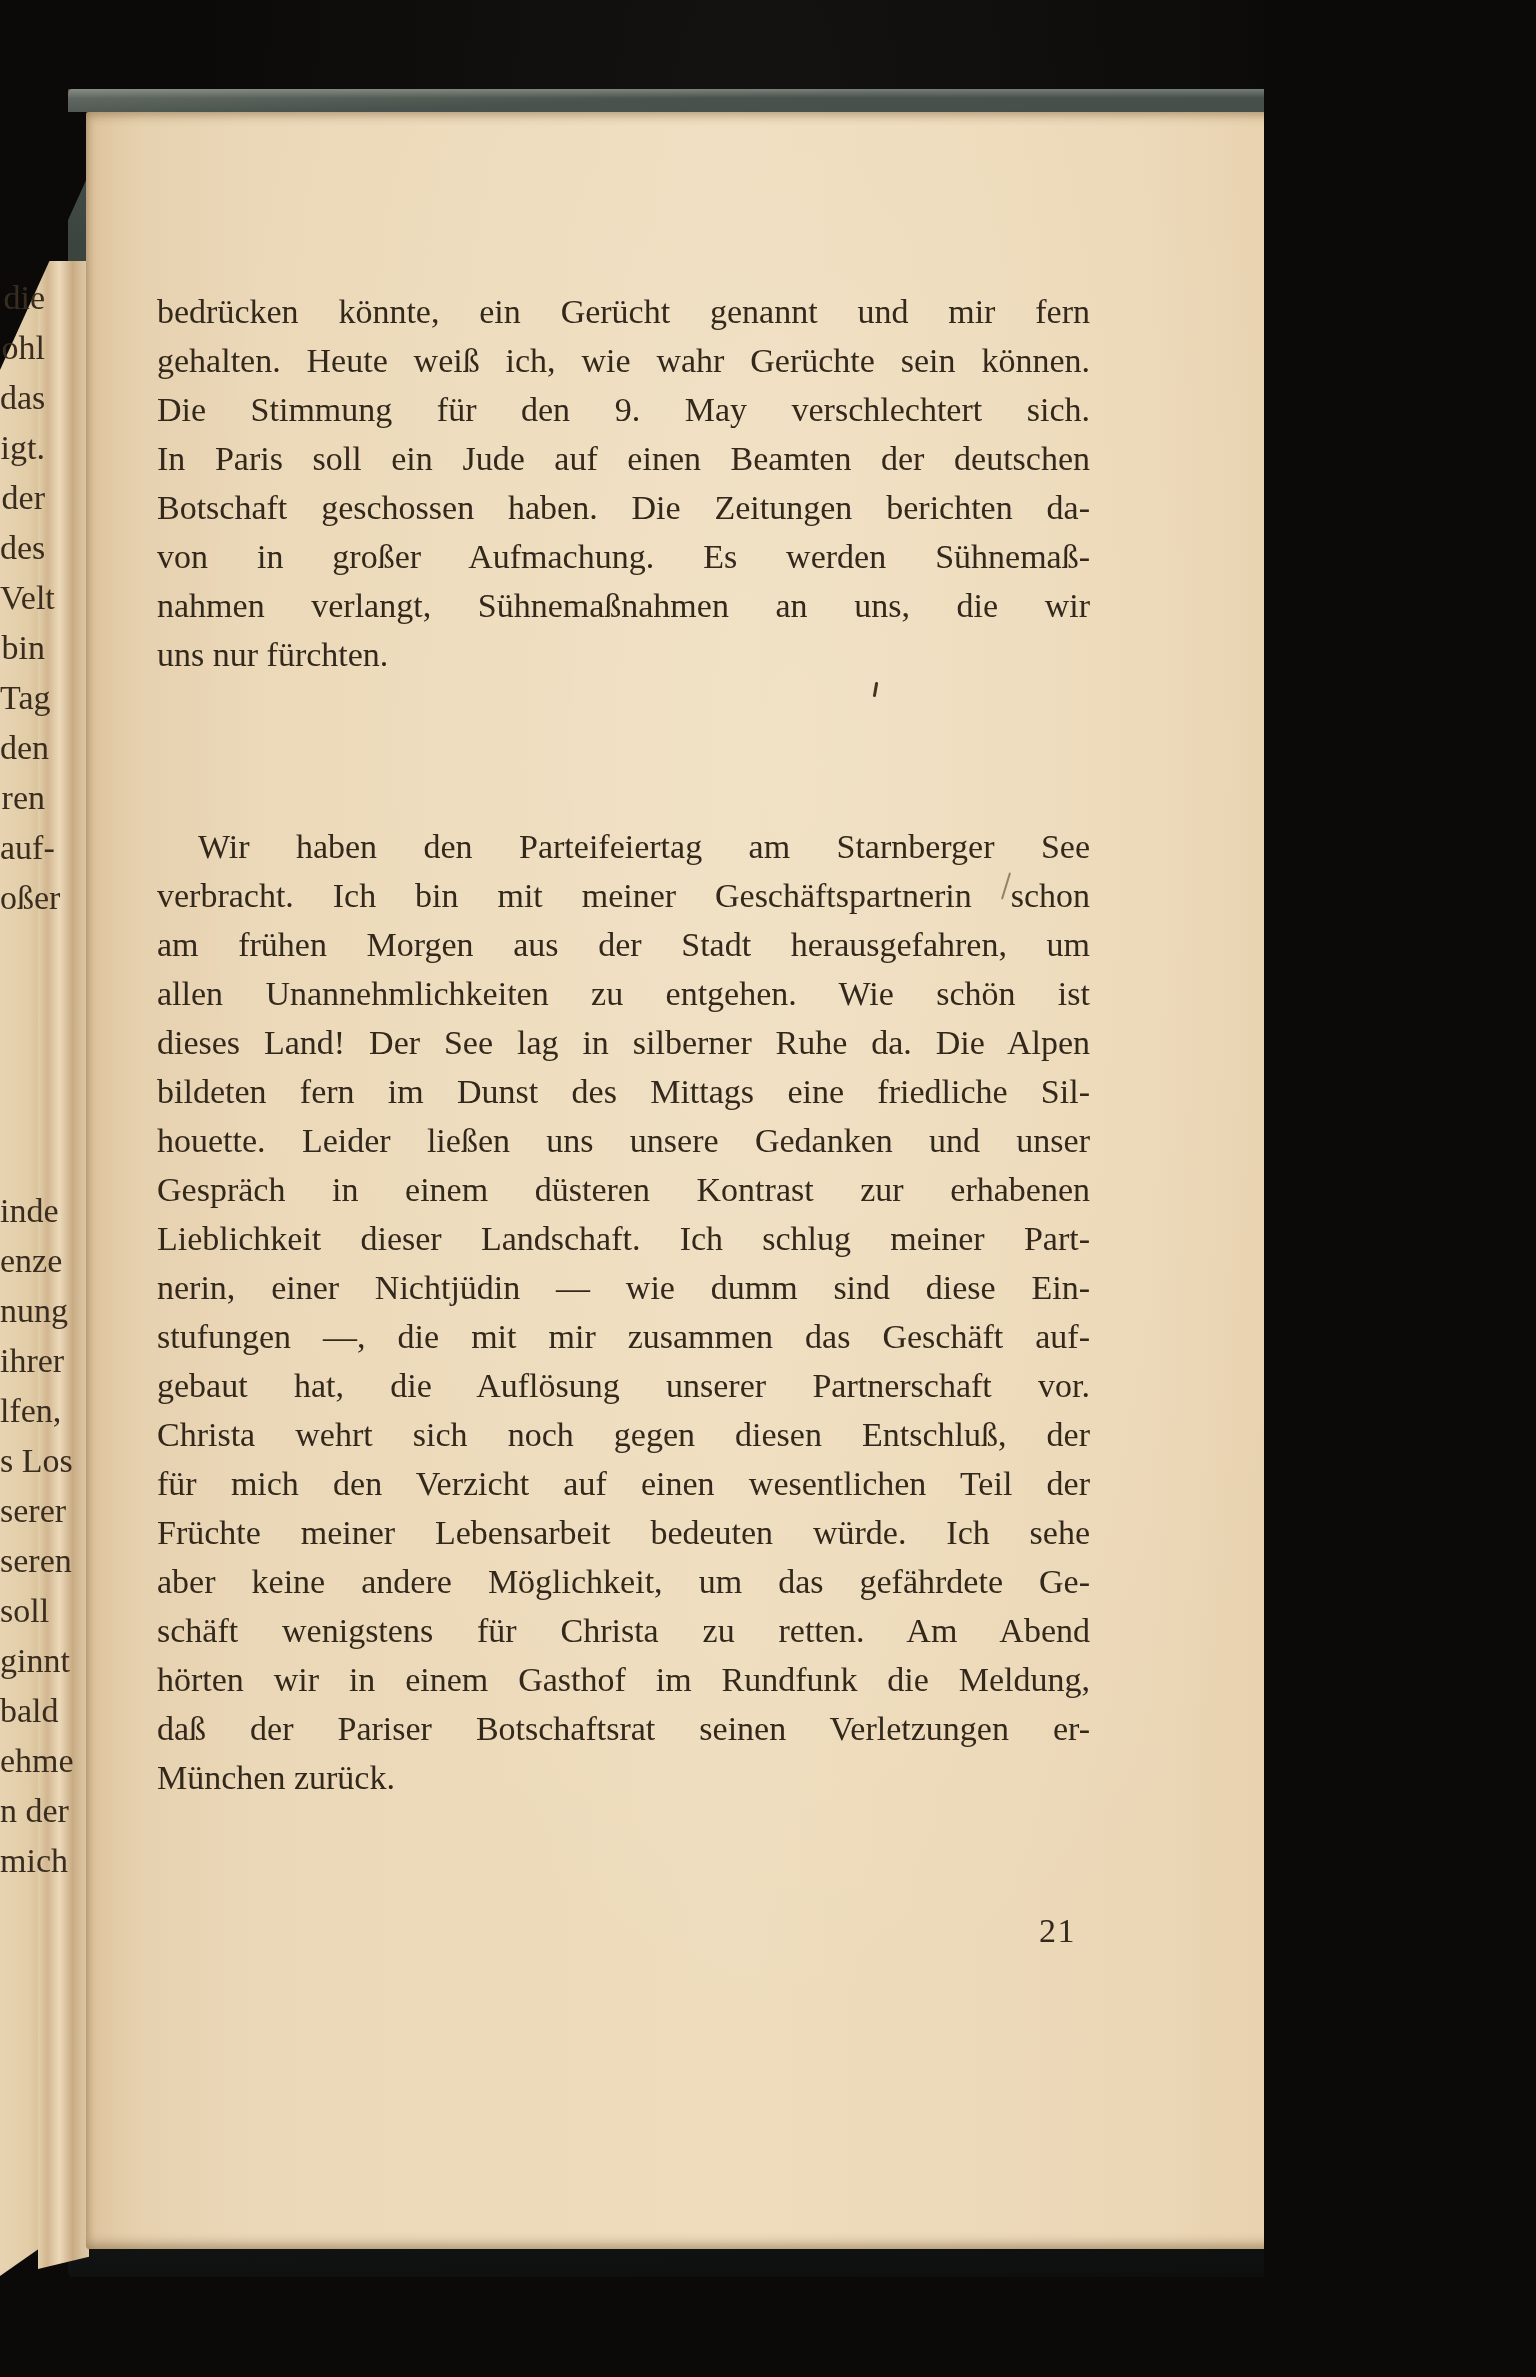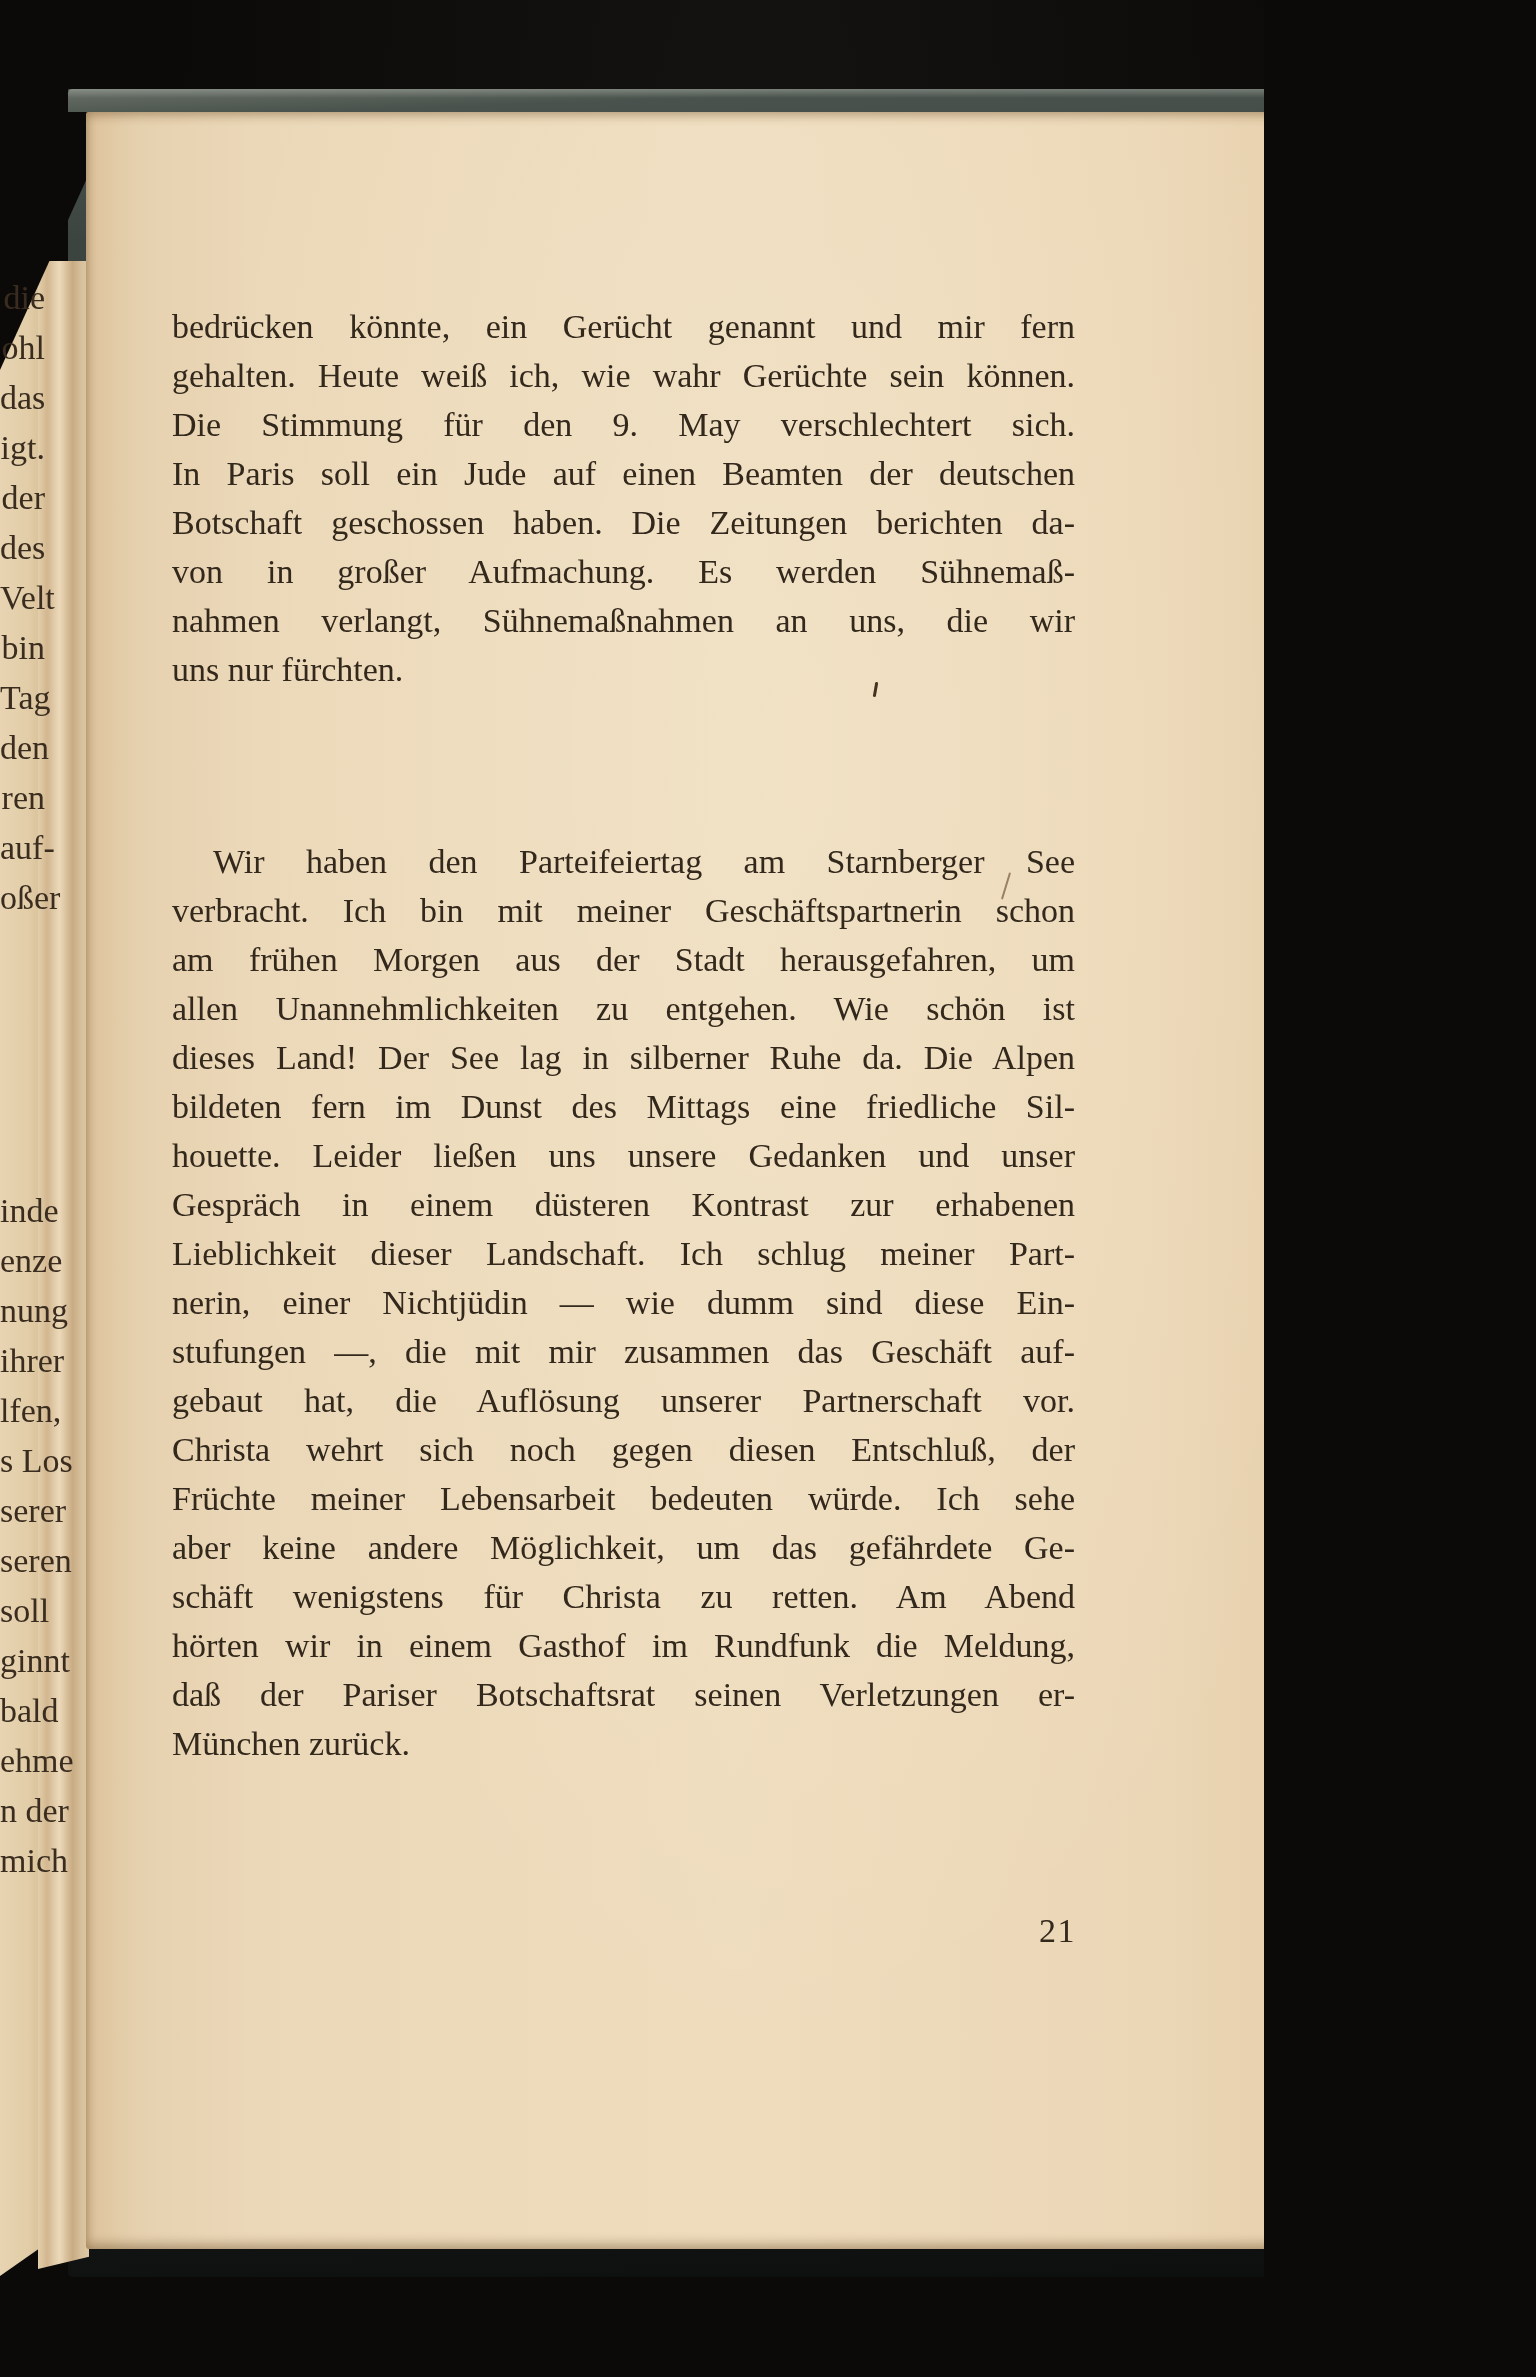--- a/index.html
+++ b/index.html
@@ -35,21 +35,21 @@
   
   .paper{position:absolute;left:86px;top:112px;width:1297px;height:2137px;overflow:hidden;
     border-radius:2.3px 18.4px 21.5px 3.1px;
     background:
       radial-gradient(ellipse at 55% 30%,rgba(255,247,230,.22),rgba(0,0,0,0) 62%),
       linear-gradient(90deg,#ddc39c 0px,#e6d1af 54px,#ebd8b8 169px,#eedcbd 50%,#ebd7b6 82%,#e6cfab 95%,#e0c8a1 100%);
     box-shadow:inset 0 3.8px 9.2px rgba(110,80,40,.30),inset -7px 0 12.3px rgba(120,85,45,.22),inset 0 -5.4px 10.8px rgba(90,60,30,.28);
     color:#33281c;}
   
   .textblock{position:absolute;left:71px;top:175px;width:933px;font-size:34px;}
-  .para{margin:15px;}
+  .para{margin:0;}
   .para + .para{margin-top:143px;}
   .tline{line-height:49px;height:49px;white-space:nowrap;text-align:justify;text-align-last:justify;}
   .tline-end{text-align-last:left;}
   .frag{position:absolute;left:0;width:45px;font-size:34px;color:#3a2d1f;}
   .frag .tline{line-height:50px;height:50px;text-align:right;text-align-last:right;}
   .frag1{top:273px;}
   .frag2{top:1186px;}
   .page-number{position:absolute;left:953px;top:1794px;width:215px;text-align:left;
     font-size:34px;line-height:49px;letter-spacing:1.5px;}
   
@@ -123,20 +123,21 @@
           <div class="tline">allen Unannehmlichkeiten zu entgehen. Wie schön ist</div>
           <div class="tline">dieses Land! Der See lag in silberner Ruhe da. Die Alpen</div>
           <div class="tline">bildeten fern im Dunst des Mittags eine friedliche Sil-</div>
           <div class="tline">houette. Leider ließen uns unsere Gedanken und unser</div>
           <div class="tline">Gespräch in einem düsteren Kontrast zur erhabenen</div>
           <div class="tline">Lieblichkeit dieser Landschaft. Ich schlug meiner Part-</div>
           <div class="tline">nerin, einer Nichtjüdin — wie dumm sind diese Ein-</div>
           <div class="tline">stufungen —, die mit mir zusammen das Geschäft auf-</div>
           <div class="tline">gebaut hat, die Auflösung unserer Partnerschaft vor.</div>
           <div class="tline">Christa wehrt sich noch gegen diesen Entschluß, der</div>
+          <div class="tline">für mich den Verzicht auf einen wesentlichen Teil der</div>
           <div class="tline">Früchte meiner Lebensarbeit bedeuten würde. Ich sehe</div>
           <div class="tline">aber keine andere Möglichkeit, um das gefährdete Ge-</div>
           <div class="tline">schäft wenigstens für Christa zu retten. Am Abend</div>
           <div class="tline">hörten wir in einem Gasthof im Rundfunk die Meldung,</div>
           <div class="tline">daß der Pariser Botschaftsrat seinen Verletzungen er-</div>
           <div class="tline tline-end">München zurück.</div>
         </div>
     </div>
     <div class="page-number">21</div>
     <div class="ink-mark"></div>

